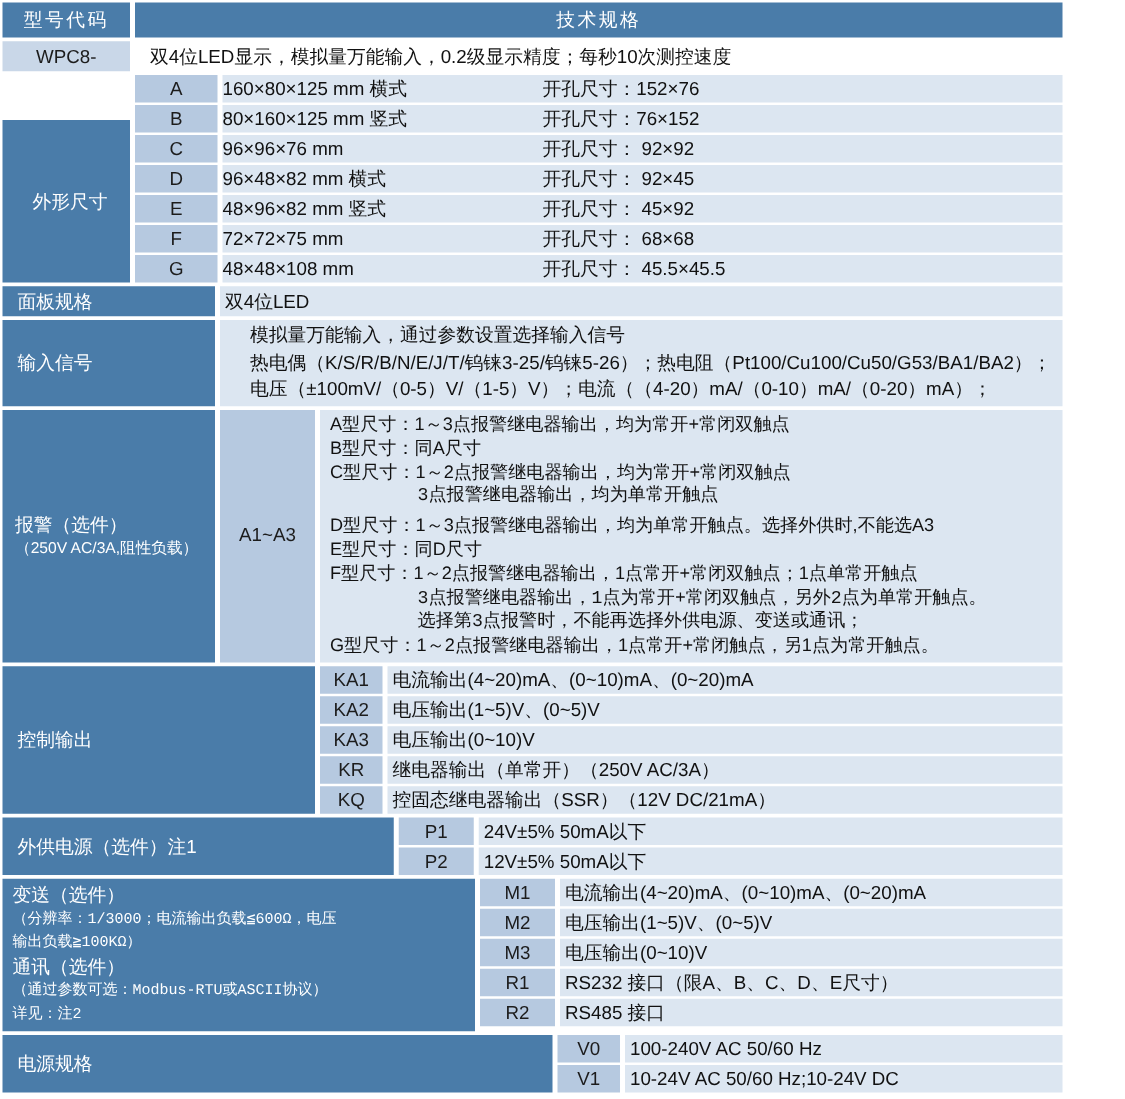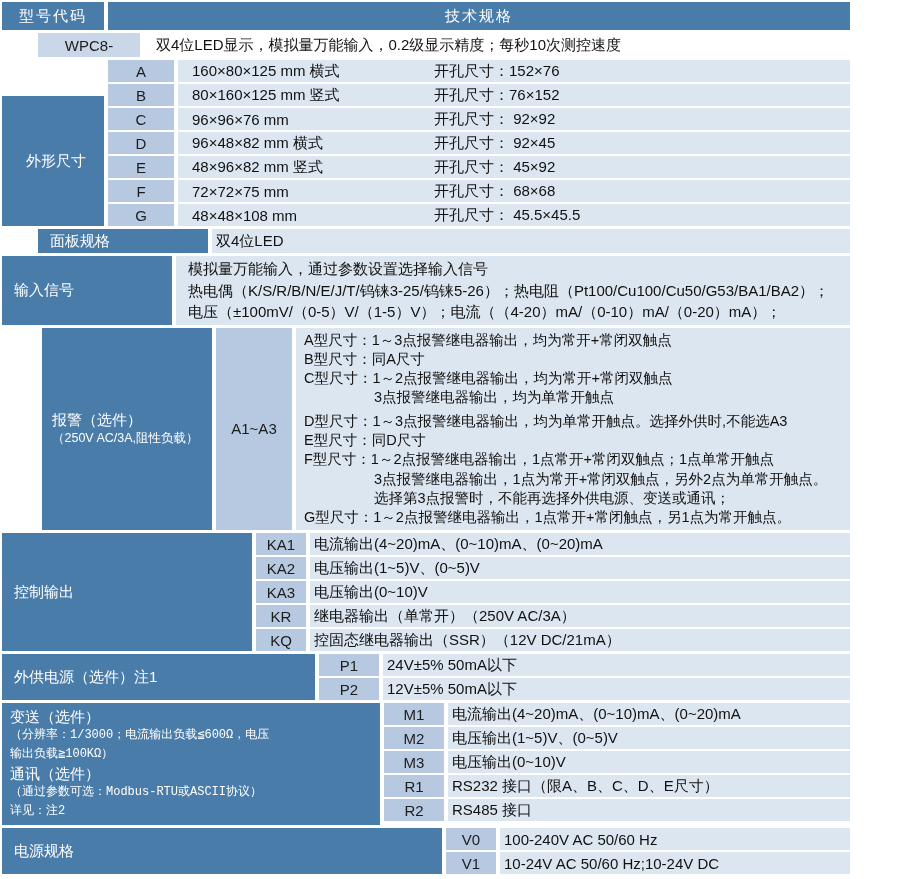--- a/index.html
+++ b/index.html
@@ -11,43 +11,43 @@
   .cell{box-sizing:border-box;}
   .dark{background:#4a7ca9;color:#ffffff;}
   .badge{background:#b6c9e0;color:#1c1c1c;display:flex;align-items:center;justify-content:center;font-size:15px;}
   .badge-lt{background:#c9d7e8;color:#1c1c1c;display:flex;align-items:center;justify-content:center;font-size:15px;}
   .light{background:#dce6f1;color:#111;}
   .white{background:#ffffff;color:#111;}
   .center{display:flex;align-items:center;justify-content:center;}
   .vcenter{display:flex;align-items:center;}
   .flex1{flex:1;}
   .h28{height:28px;}
-  .h24{height:24px;margin-left:36px;}
+  .h24{height:24px;}
   .h22{height:22px;}
   .w102{width:102px;flex:0 0 102px;}
   .w66{width:66px;flex:0 0 66px;}
   .w170{width:170px;flex:0 0 170px;}
   .w76{width:76px;flex:0 0 76px;}
   .w250{width:250px;flex:0 0 250px;}
   .w313{width:313px;flex:0 0 313px;}
   .w378{width:378px;flex:0 0 378px;}
   .w440{width:440px;flex:0 0 440px;}
   .w50{width:50px;flex:0 0 50px;}
   .w60{width:60px;flex:0 0 60px;}
   .fs15{font-size:15px;}
   .lsp{letter-spacing:2px;}
   .padl12{padding-left:12px;}
   .padl16{padding-left:4px;}
   .padl30{padding-left:30px;}
   .dimcell{position:relative;display:flex;align-items:center;font-size:15px;}
-  .dimsize{padding-left:14px;}
+  .dimsize{}
   .dimcut{position:absolute;left:256px;}
-  .inputlines{padding:2px 0 2px 12px;font-size:15px;line-height:21.5px;display:flex;flex-direction:column;justify-content:flex-end;}
+  .inputlines{padding:2px 0 2px 24px;font-size:15px;line-height:21.5px;display:flex;flex-direction:column;justify-content:flex-end;}
   .alarmlines{padding:3px 0 3px 8px;font-size:14.5px;line-height:19.3px;}
-  .alarm-indent{padding-left:70px;}
+  .alarm-indent{padding-left:70px;font-family:Liberation Mono, monospace;}
   .alarm-sp{margin-top:4px;}
   .labelblock{display:flex;flex-direction:column;justify-content:center;font-size:15px;}
   .sub{font-size:12.5px;}
   .transmit-label{padding:4px 8px;display:flex;flex-direction:column;justify-content:flex-start;line-height:19px;}
   .t-main{font-size:15px;}
   .t-sub{font-size:12px;font-family:Liberation Mono, monospace;}
 </style>
 </head>
 <body>
 
@@ -126,21 +126,21 @@
   <div class="sec">
     <div class="cell dark w170 vcenter fs15 padl12">输入信号</div>
     <div class="cell light flex1 inputlines">
       <div>模拟量万能输入，通过参数设置选择输入信号</div>
       <div>热电偶（K/S/R/B/N/E/J/T/钨铼3-25/钨铼5-26）；热电阻（Pt100/Cu100/Cu50/G53/BA1/BA2）；</div>
       <div>电压（±100mV/（0-5）V/（1-5）V）；电流（（4-20）mA/（0-10）mA/（0-20）mA）；</div>
     </div>
   </div>
 
   <div class="sec">
-    <div class="cell dark w170 labelblock" style="padding-left:10px;margin-left:40px;">
+    <div class="cell dark w170 labelblock" style="padding-left:10px;">
       <div>报警（选件）</div>
       <div class="sub">（250V AC/3A,阻性负载）</div>
     </div>
     <div class="cell badge w76">A1~A3</div>
     <div class="cell light flex1 alarmlines">
       <div>A型尺寸：1～3点报警继电器输出，均为常开+常闭双触点</div>
       <div>B型尺寸：同A尺寸</div>
       <div>C型尺寸：1～2点报警继电器输出，均为常开+常闭双触点</div>
       <div class="alarm-indent">3点报警继电器输出，均为单常开触点</div>
       <div class="alarm-sp">D型尺寸：1～3点报警继电器输出，均为单常开触点。选择外供时,不能选A3</div>

